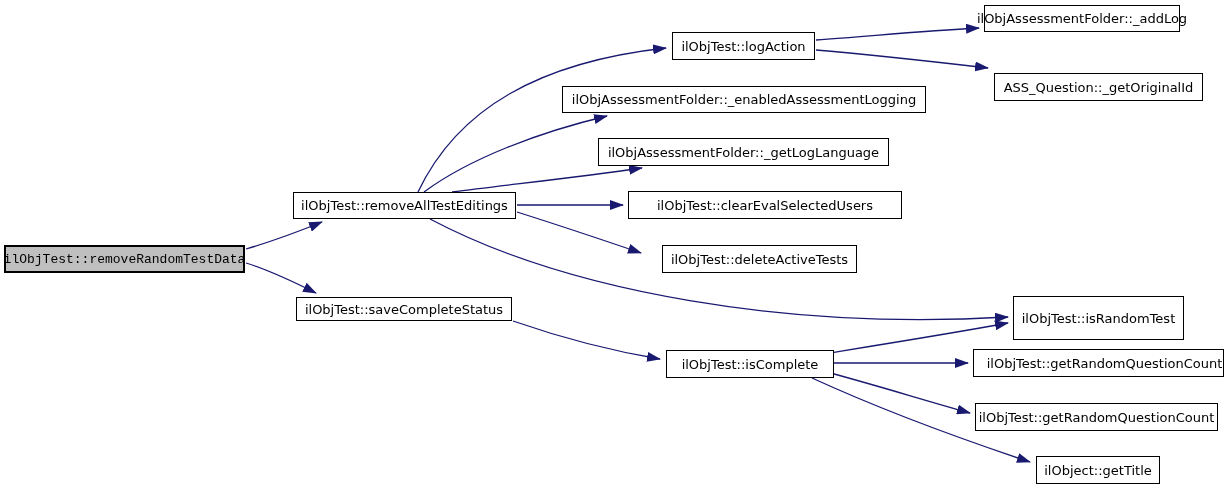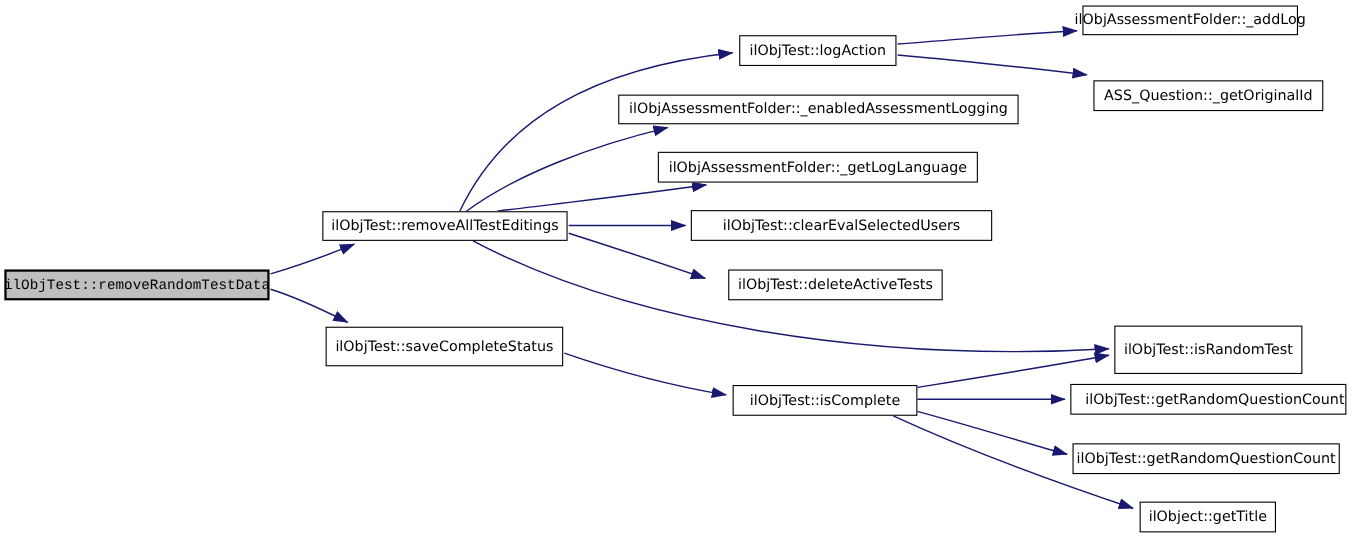--- a/index.html
+++ b/index.html
@@ -72,21 +72,21 @@
         <path d="M816,50 C874,55 928,61 988,68" class="edge" marker-end="url(#arrowhead)"></path>
         <path d="M823,354 C885,344 948,334 1008,323" class="edge" marker-end="url(#arrowhead)"></path>
         <path d="M823,363 L968,363" class="edge" marker-end="url(#arrowhead)"></path>
         <path d="M823,371 C872,384 920,399 970,413" class="edge" marker-end="url(#arrowhead)"></path>
         <path d="M812,378 C884,411 958,438 1030,462" class="edge" marker-end="url(#arrowhead)"></path>
       </g>
   </svg>
   <div id="nodes-layer">
       <div class="node highlighted" style="left: 4px; top: 245px; width: 241px; height: 28px; font-family: Liberation Mono, monospace;">ilObjTest::removeRandomTestData</div>
       <div class="node" style="left: 293px; top: 192px; width: 223px; height: 27px;">ilObjTest::removeAllTestEditings</div>
-      <div class="node" style="left: 296px; top: 297px; width: 216px; height: 36px;">ilObjTest::saveCompleteStatus</div>
+      <div class="node" style="left: 296px; top: 297px; width: 216px; height: 24px;">ilObjTest::saveCompleteStatus</div>
       <div class="node" style="left: 672px; top: 32px; width: 143px; height: 28px;">ilObjTest::logAction</div>
       <div class="node" style="left: 984px; top: 5px; width: 196px; height: 27px;">ilObjAssessmentFolder::_addLog</div>
       <div class="node" style="left: 994px; top: 73px; width: 209px; height: 28px;">ASS_Question::_getOriginalId</div>
       <div class="node" style="left: 562px; top: 86px; width: 364px; height: 27px;">ilObjAssessmentFolder::_enabledAssessmentLogging</div>
       <div class="node" style="left: 598px; top: 138px; width: 291px; height: 28px;">ilObjAssessmentFolder::_getLogLanguage</div>
       <div class="node" style="left: 628px; top: 191px; width: 274px; height: 28px;">ilObjTest::clearEvalSelectedUsers</div>
       <div class="node" style="left: 646px; top: 245px; width: 195px; height: 28px; margin-left: 16px;">ilObjTest::deleteActiveTests</div>
       <div class="node" style="left: 666px; top: 350px; width: 168px; height: 28px;">ilObjTest::isComplete</div>
       <div class="node" style="left: 1013px; top: 296px; width: 171px; height: 44px;">ilObjTest::isRandomTest</div>
       <div class="node" style="left: 973px; top: 349px; width: 251px; height: 28px; padding-left: 12px;">ilObjTest::getRandomQuestionCount</div>

